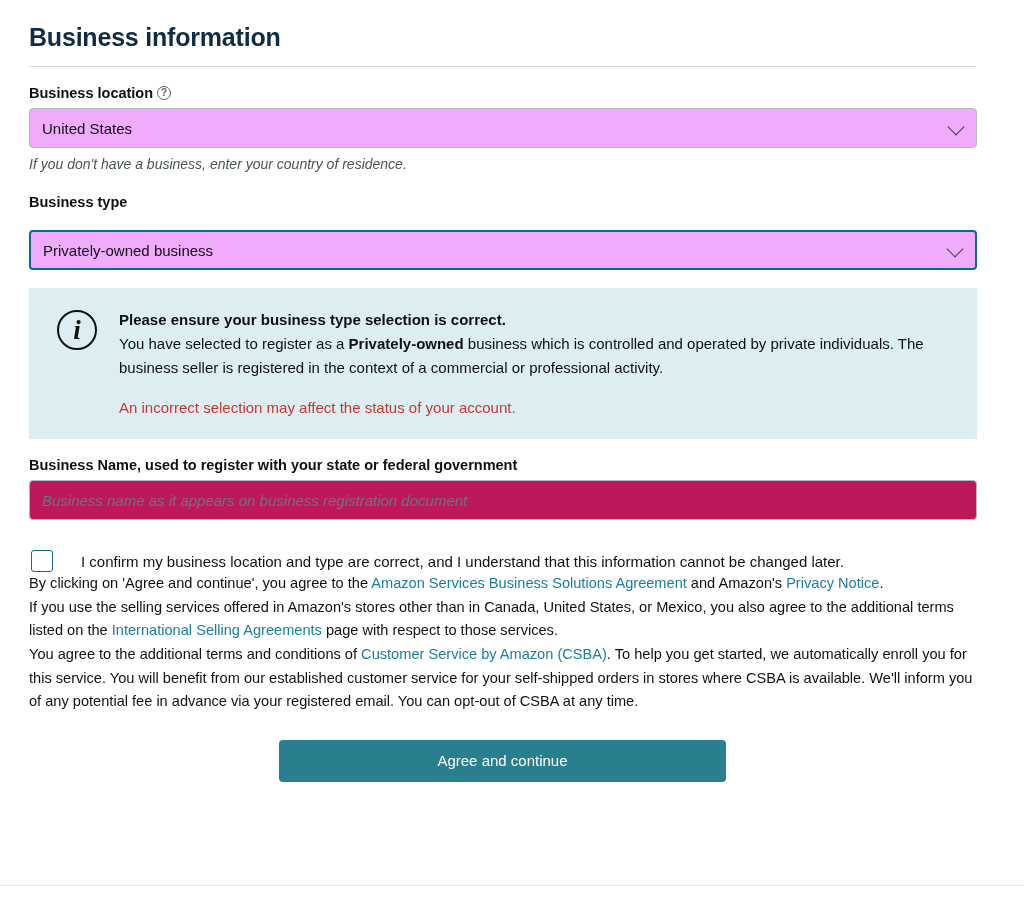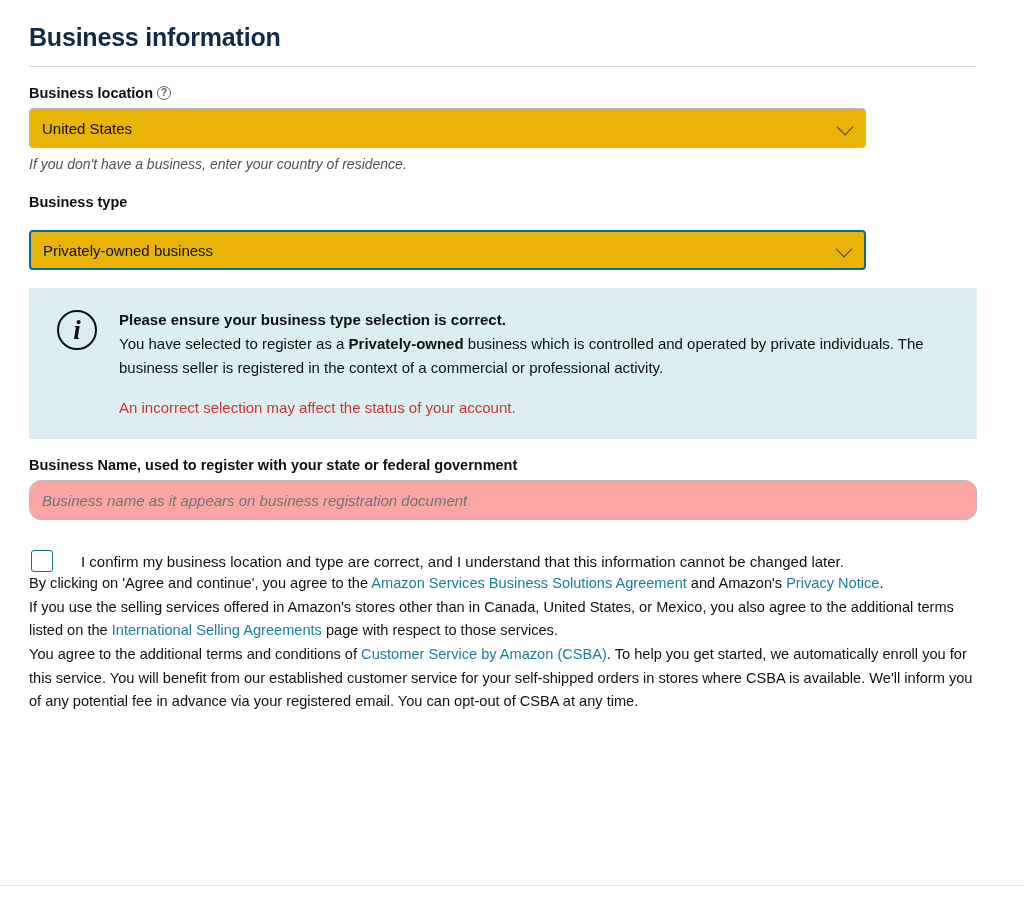--- a/index.html
+++ b/index.html
@@ -57,26 +57,26 @@
     color: #5a6468;
     line-height: 1;
     box-sizing: border-box;
   }
   .select-wrap {
     position: relative;
     width: 948px;
     box-sizing: border-box;
   }
   .select-box {
-    width: 837px;
+    width: 948px;
     height: 40px;
     box-sizing: border-box;
     border: 1px solid #b6babd;
     border-radius: 4px;
-    background: #eab308;
+    background: #f0abfc;
     display: flex;
     align-items: center;
     padding: 0 12px;
     font-size: 15px;
     color: #0f1111;
     position: relative;
   }
   .select-box.focused {
     border: 2px solid #0369a1;
     margin-top: 20px;
@@ -142,22 +142,22 @@
     color: #c7372f;
     margin-top: 17px;
   }
   .strong { font-weight: bold; }
 
   .text-input {
     width: 948px;
     height: 40px;
     box-sizing: border-box;
     border: 1px solid #b6babd;
-    border-radius: 12px;
-    background: #fca5a5;
+    border-radius: 4px;
+    background: #be185d;
     padding: 0 12px;
     font-size: 15px;
     font-family: "Liberation Sans", sans-serif;
     color: #0f1111;
   }
   .text-input::placeholder {
     color: #6d7579;
     font-style: italic;
   }
   .confirm-row {
@@ -273,16 +273,19 @@
       <div class="checkbox"></div>
       <div class="confirm-label">I confirm my business location and type are correct, and I understand that this information cannot be changed later.</div>
     </div>
 
     <div class="legal">
       <p class="para1"><span>By clicking on 'Agree and continue', you agree to the </span><a class="link" href="#">Amazon Services Business Solutions Agreement</a><span> and Amazon's </span><a class="link" href="#">Privacy Notice</a><span>.</span></p>
       <p class="para2"><span>If you use the selling services offered in Amazon's stores other than in Canada, United States, or Mexico, you also agree to the additional terms listed on the </span><a class="link" href="#">International Selling Agreements</a><span> page with respect to those services.</span></p>
       <p class="para3"><span>You agree to the additional terms and conditions of </span><a class="link" href="#">Customer Service by Amazon (CSBA)</a><span>. To help you get started, we automatically enroll you for this service. You will benefit from our established customer service for your self-shipped orders in stores where CSBA is available. We'll inform you of any potential fee in advance via your registered email. You can opt-out of CSBA at any time.</span></p>
     </div>
 
+    <div class="cta-wrap">
+      <button class="cta-button">Agree and continue</button>
+    </div>
 
   </div>
   <div class="bottom-rule"></div>
 </div>
 
 </body></html>

